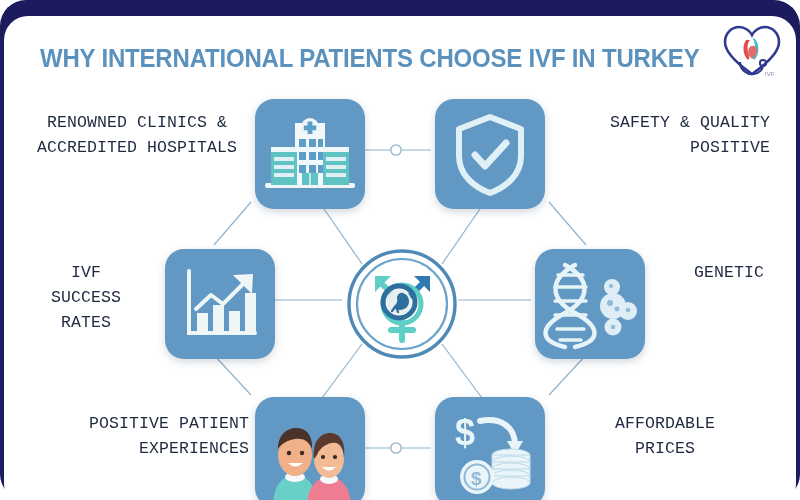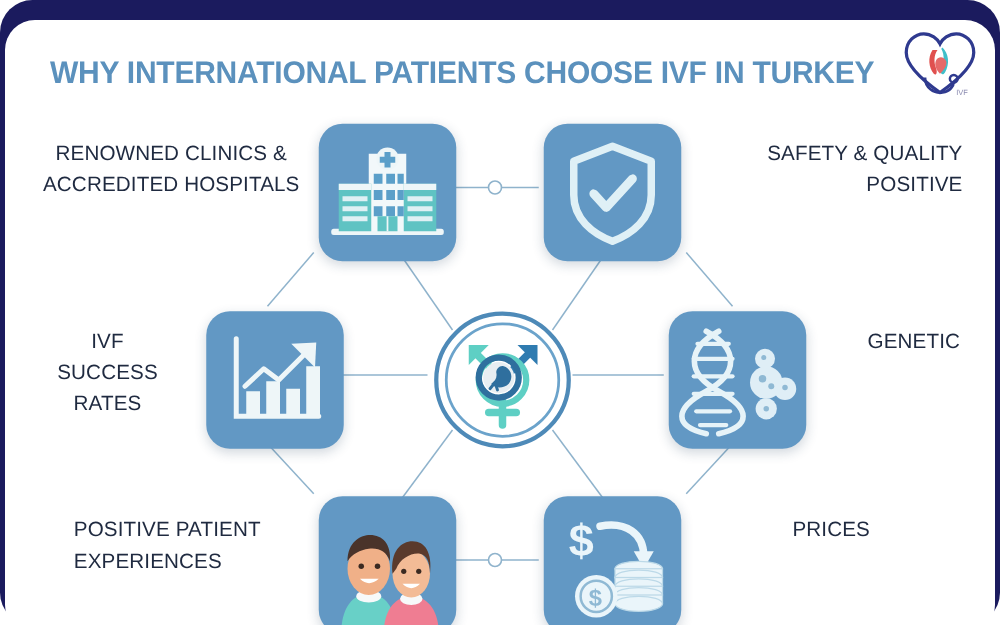--- a/index.html
+++ b/index.html
@@ -99,26 +99,26 @@
     width: 112px;
     height: 112px;
   }
 
   
   .label {
     position: absolute;
     color: #1f2a40;
     font-size: 16.5px;
     line-height: 1.5;
-    font-family: Liberation Sans, sans-serif;
+    font-family: Liberation Mono, monospace;
     letter-spacing: 0.1px;
   }
   .lbl-tl { left: 22px;  top: 95px;  width: 222px; text-align: center; }
   .lbl-ml { left: 22px;  top: 245px; width: 120px; text-align: center; }
-  .lbl-bl { left: 55px;  top: 396px; width: 190px; text-align: left; }
+  .lbl-bl { left: 55px;  top: 396px; width: 190px; text-align: right; }
   .lbl-tr { left: 566px; top: 95px;  width: 200px; text-align: right; }
   .lbl-mr { left: 654px; top: 245px; width: 130px; text-align: left; margin-left: 36px; }
   .lbl-br { left: 566px; top: 396px; width: 190px; text-align: center; }
 </style>
 </head>
 <body>
 
 <div id="canvas">
   <div class="frame"></div>
   <div class="frame-inner">
@@ -336,17 +336,18 @@
     <div class="label lbl-tr">
       <div>SAFETY &amp; QUALITY</div>
       <div>POSITIVE</div>
     </div>
 
     <div class="label lbl-mr">
       <div>GENETIC</div>
     </div>
 
     <div class="label lbl-br">
+      <div>AFFORDABLE</div>
       <div>PRICES</div>
     </div>
 
   </div>
 </div>
 
 </body></html>

